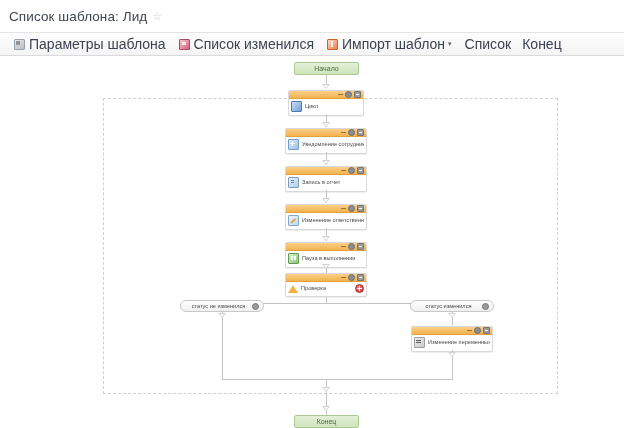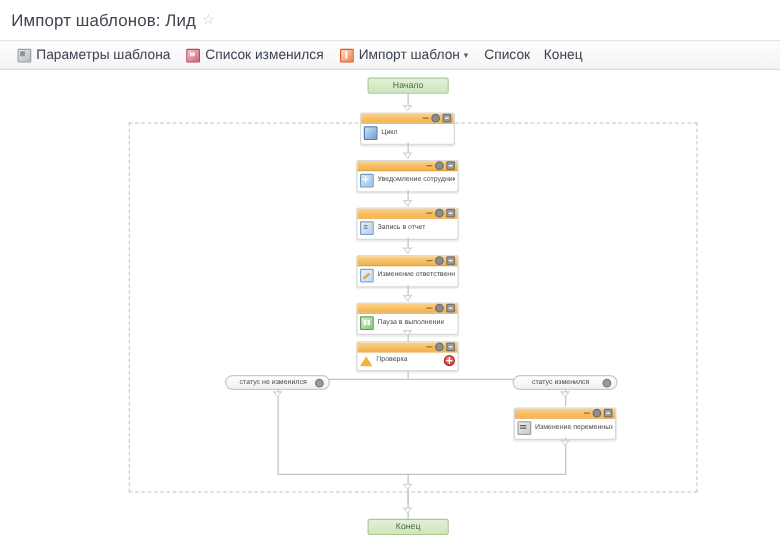--- a/index.html
+++ b/index.html
@@ -82,21 +82,21 @@
   .ico-list:after {
     content: ""; position: absolute; left: 2px; top: 2px;
     width: 4px; height: 3px; background: #ffffff; opacity: .75;
   }
   .ico-create { background: linear-gradient(135deg,#ffd9c2,#ef7f4a); border: 1px solid #cf6027; }
   .ico-create:after {
     content: ""; position: absolute; left: 3px; top: 1px;
     width: 2px; height: 6px; background: #ffffff; opacity: .85;
   }
   .tb-label {
-    font-size: 11px;
+    font-size: 14px;
     color: #3c4350;
   }
   .tb-caret {
     margin-left: 3px;
     font-size: 7px;
     color: #5a6070;
   }
   .tb-item.plain { margin-right: 11px; }
 
   
@@ -290,21 +290,21 @@
     width: 0; height: 0;
     border-left: 2.5px solid transparent;
     border-right: 2.5px solid transparent;
     border-top: 3px solid #ffffff;
   }
 </style>
 </head>
 <body>
 
 <div class="titlebar">
-  <span class="page-title">Импорт шаблонов: Лид</span>
+  <span class="page-title">Список шаблона: Лид</span>
   <span class="star-icon">☆</span>
 </div>
 
 <div class="toolbar">
 
   <div class="tb-item">
     <span class="tb-ico ico-params"></span>
     <span class="tb-label">Параметры шаблона</span>
   </div>
 

